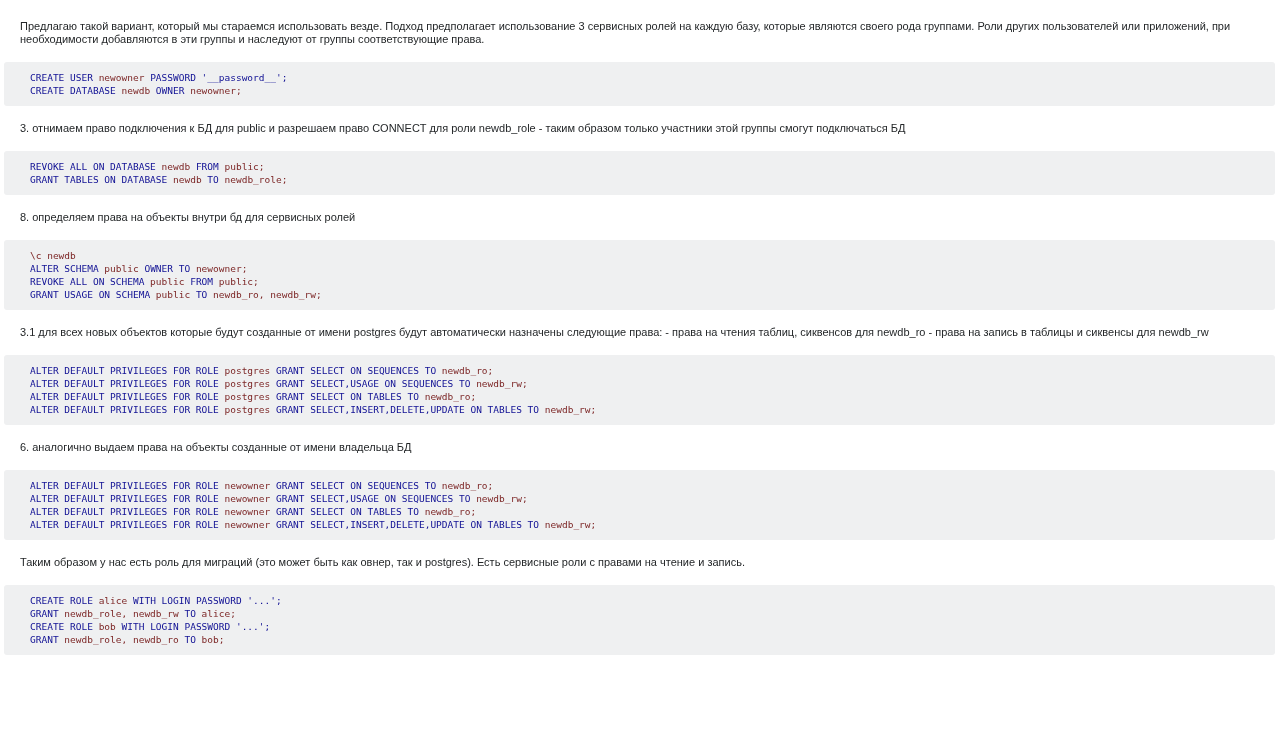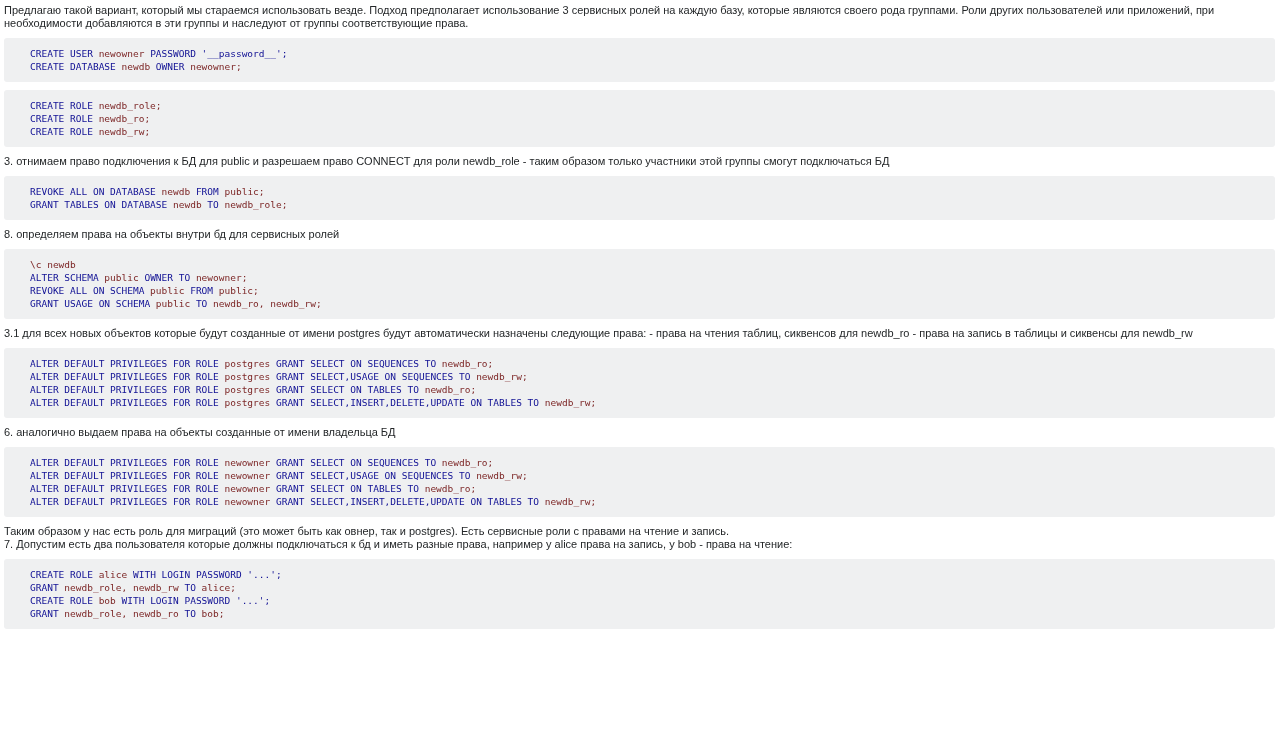--- a/index.html
+++ b/index.html
@@ -13,21 +13,21 @@
     overflow: hidden;
     font-family: "Liberation Sans", sans-serif;
     font-size: 11px;
     line-height: 13px;
     color: var(--text, #242729);
   }
   main {
     padding: 4px 5px 4px 4px;
   }
   .para {
-    margin: 0;
+    margin: 16px;
     white-space: normal;
   }
   .codeblock {
     background: var(--code-bg, #eff0f1);
     margin: 8px 0;
     padding: 9px 10px 9px 26px;
     border-radius: 3px;
     font-family: "DejaVu Sans Mono", monospace;
     font-size: 9.5px;
     line-height: 13px;
@@ -44,40 +44,36 @@
   .tok-i { color: var(--identifier, #7d2727); }
   .tok-s { color: var(--string, #101094); }
 </style>
 </head>
 <body>
 
 <main>
     <div class="para">Предлагаю такой вариант, который мы стараемся использовать везде. Подход предполагает использование 3 сервисных ролей на каждую базу, которые являются своего рода группами. Роли других пользователей или приложений, при необходимости добавляются в эти группы и наследуют от группы соответствующие права.</div>
     <pre class="codeblock"><code><span><span class="tok-k">CREATE USER </span><span class="tok-i">newowner </span><span class="tok-k">PASSWORD </span><span class="tok-s">'__password__';</span></span>
 <span><span class="tok-k">CREATE DATABASE </span><span class="tok-i">newdb </span><span class="tok-k">OWNER </span><span class="tok-i">newowner;</span></span></code></pre>
-    <pre class="codeblock"><code><span><span class="tok-k">CREATE ROLE </span><span class="tok-i">newdb_role;</span></span>
-<span><span class="tok-k">CREATE ROLE </span><span class="tok-i">newdb_ro;</span></span>
-<span><span class="tok-k">CREATE ROLE </span><span class="tok-i">newdb_rw;</span></span></code></pre>
     <div class="para">3. отнимаем право подключения к БД для public и разрешаем право CONNECT для роли newdb_role - таким образом только участники этой группы смогут подключаться БД</div>
     <pre class="codeblock"><code><span><span class="tok-k">REVOKE ALL ON DATABASE </span><span class="tok-i">newdb </span><span class="tok-k">FROM </span><span class="tok-i">public;</span></span>
 <span><span class="tok-k">GRANT TABLES ON DATABASE </span><span class="tok-i">newdb </span><span class="tok-k">TO </span><span class="tok-i">newdb_role;</span></span></code></pre>
     <div class="para">8. определяем права на объекты внутри бд для сервисных ролей</div>
     <pre class="codeblock"><code><span><span class="tok-i">\c newdb</span></span>
 <span><span class="tok-k">ALTER SCHEMA </span><span class="tok-i">public </span><span class="tok-k">OWNER TO </span><span class="tok-i">newowner;</span></span>
 <span><span class="tok-k">REVOKE ALL ON SCHEMA </span><span class="tok-i">public </span><span class="tok-k">FROM </span><span class="tok-i">public;</span></span>
 <span><span class="tok-k">GRANT USAGE ON SCHEMA </span><span class="tok-i">public </span><span class="tok-k">TO </span><span class="tok-i">newdb_ro, newdb_rw;</span></span></code></pre>
     <div class="para">3.1 для всех новых объектов которые будут созданные от имени postgres будут автоматически назначены следующие права: - права на чтения таблиц, сиквенсов для newdb_ro - права на запись в таблицы и сиквенсы для newdb_rw</div>
     <pre class="codeblock"><code><span><span class="tok-k">ALTER DEFAULT PRIVILEGES FOR ROLE </span><span class="tok-i">postgres </span><span class="tok-k">GRANT SELECT ON SEQUENCES TO </span><span class="tok-i">newdb_ro;</span></span>
 <span><span class="tok-k">ALTER DEFAULT PRIVILEGES FOR ROLE </span><span class="tok-i">postgres </span><span class="tok-k">GRANT SELECT,USAGE ON SEQUENCES TO </span><span class="tok-i">newdb_rw;</span></span>
 <span><span class="tok-k">ALTER DEFAULT PRIVILEGES FOR ROLE </span><span class="tok-i">postgres </span><span class="tok-k">GRANT SELECT ON TABLES TO </span><span class="tok-i">newdb_ro;</span></span>
 <span><span class="tok-k">ALTER DEFAULT PRIVILEGES FOR ROLE </span><span class="tok-i">postgres </span><span class="tok-k">GRANT SELECT,INSERT,DELETE,UPDATE ON TABLES TO </span><span class="tok-i">newdb_rw;</span></span></code></pre>
     <div class="para">6. аналогично выдаем права на объекты созданные от имени владельца БД</div>
     <pre class="codeblock"><code><span><span class="tok-k">ALTER DEFAULT PRIVILEGES FOR ROLE </span><span class="tok-i">newowner </span><span class="tok-k">GRANT SELECT ON SEQUENCES TO </span><span class="tok-i">newdb_ro;</span></span>
 <span><span class="tok-k">ALTER DEFAULT PRIVILEGES FOR ROLE </span><span class="tok-i">newowner </span><span class="tok-k">GRANT SELECT,USAGE ON SEQUENCES TO </span><span class="tok-i">newdb_rw;</span></span>
 <span><span class="tok-k">ALTER DEFAULT PRIVILEGES FOR ROLE </span><span class="tok-i">newowner </span><span class="tok-k">GRANT SELECT ON TABLES TO </span><span class="tok-i">newdb_ro;</span></span>
 <span><span class="tok-k">ALTER DEFAULT PRIVILEGES FOR ROLE </span><span class="tok-i">newowner </span><span class="tok-k">GRANT SELECT,INSERT,DELETE,UPDATE ON TABLES TO </span><span class="tok-i">newdb_rw;</span></span></code></pre>
     <div class="para">Таким образом у нас есть роль для миграций (это может быть как овнер, так и postgres). Есть сервисные роли с правами на чтение и запись.</div>
-    <div class="para">7. Допустим есть два пользователя которые должны подключаться к бд и иметь разные права, например у alice права на запись, у bob - права на чтение:</div>
     <pre class="codeblock"><code><span><span class="tok-k">CREATE ROLE </span><span class="tok-i">alice </span><span class="tok-k">WITH LOGIN PASSWORD </span><span class="tok-s">'...';</span></span>
 <span><span class="tok-k">GRANT </span><span class="tok-i">newdb_role, newdb_rw </span><span class="tok-k">TO </span><span class="tok-i">alice;</span></span>
 <span><span class="tok-k">CREATE ROLE </span><span class="tok-i">bob </span><span class="tok-k">WITH LOGIN PASSWORD </span><span class="tok-s">'...';</span></span>
 <span><span class="tok-k">GRANT </span><span class="tok-i">newdb_role, newdb_ro </span><span class="tok-k">TO </span><span class="tok-i">bob;</span></span></code></pre>
   </main>
 
 </body></html>

